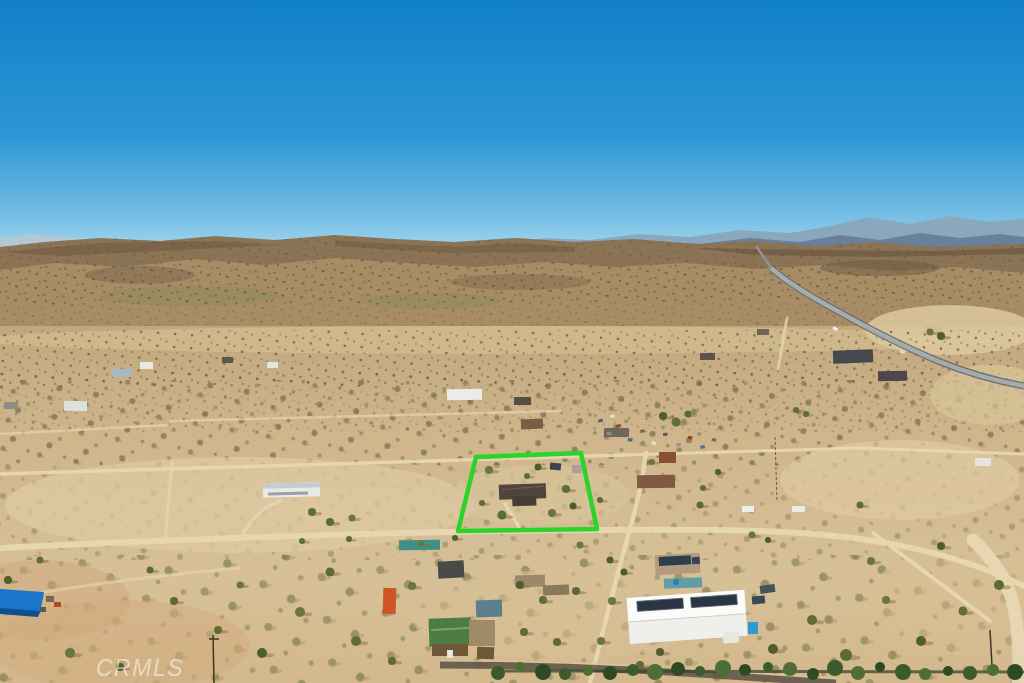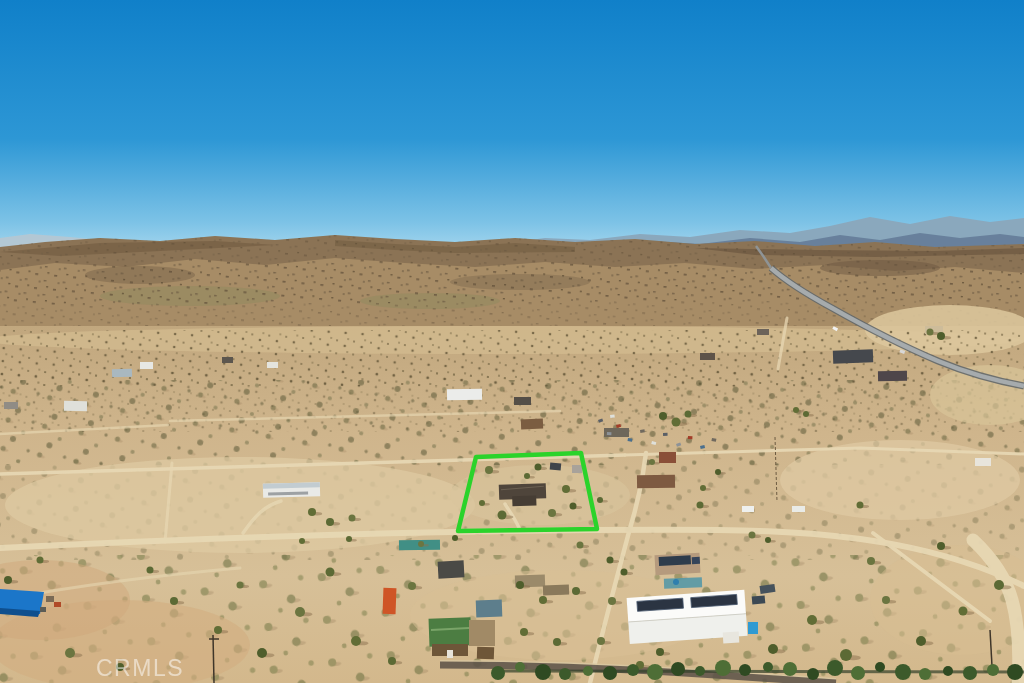--- a/index.html
+++ b/index.html
@@ -1,16 +1,16 @@
 <!DOCTYPE html>
 <html><head>
 <meta charset="utf-8">
 <style>
   html,body{margin:0;padding:0;width:1024px;height:683px;overflow:hidden;background:#000;}
-  .photo{position:relative;width:1024px;height:683px;overflow:hidden;font-family:"Liberation Sans",sans-serif;}
+  .photo{position:relative;width:1024px;height:683px;overflow:hidden;font-family:"Liberation Sans",sans-serif;font-style:italic;}
   .photo svg{display:block;}
   text{font-family:"Liberation Sans","DejaVu Sans",sans-serif;}
 </style>
 </head>
 <body>
 
 <div class="photo">
 <svg width="1024" height="683" viewBox="0 0 1024 683" xmlns="http://www.w3.org/2000/svg">
   <defs>
     <linearGradient id="skyGrad" x1="0" y1="0" x2="0" y2="1">

